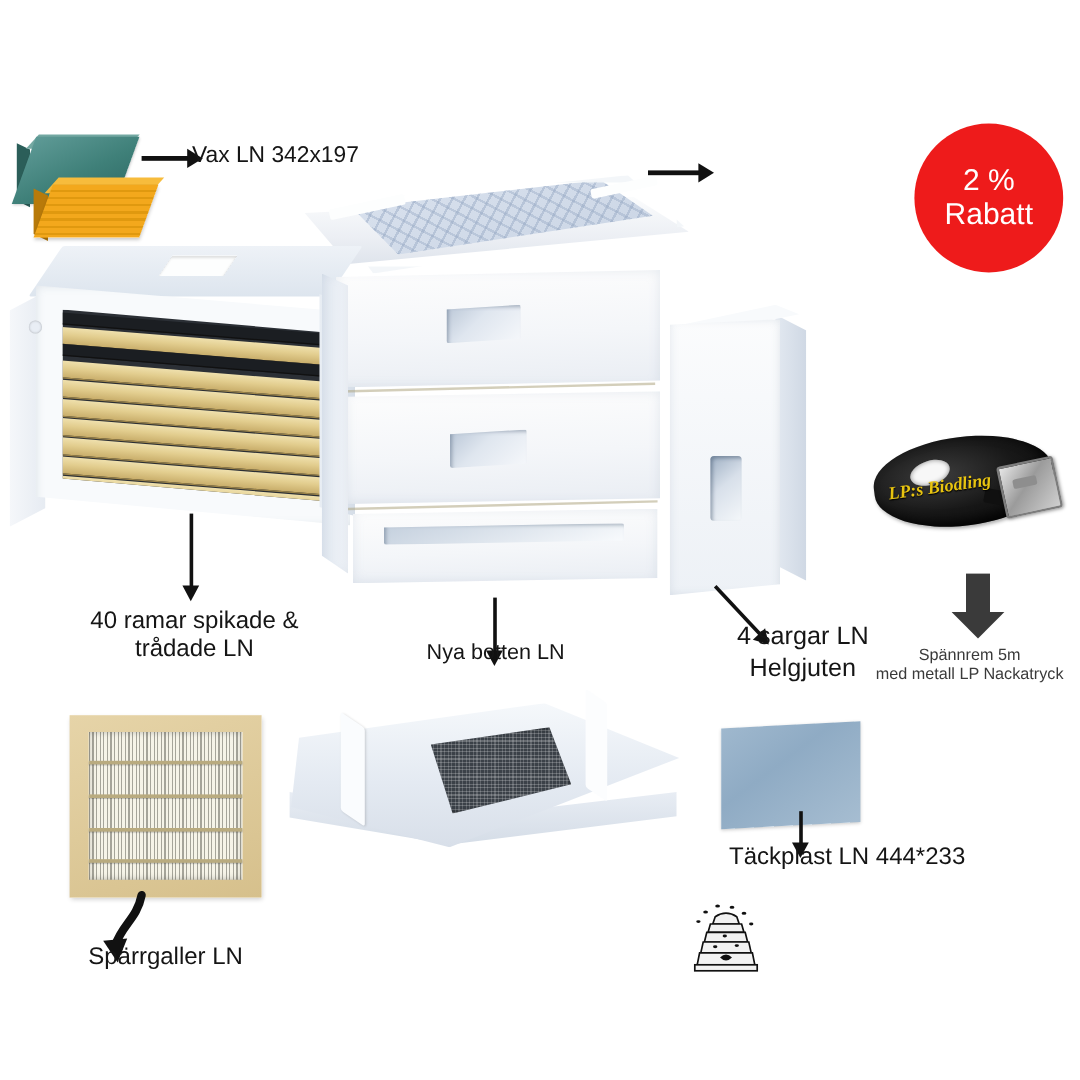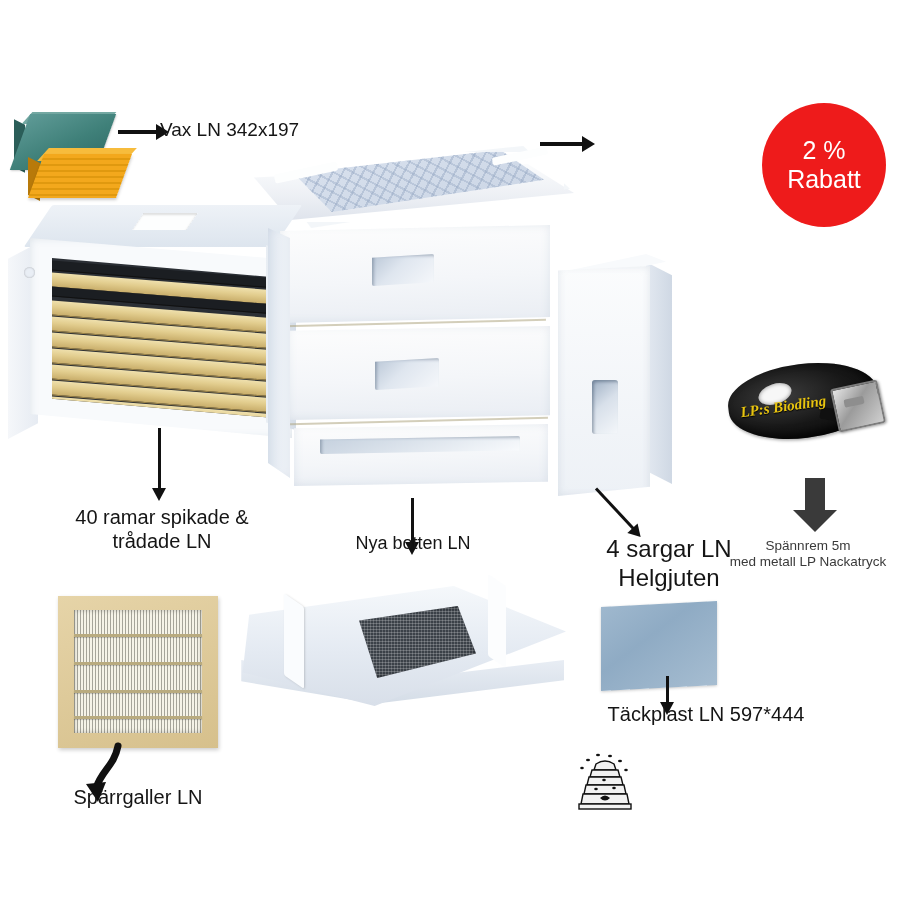--- a/index.html
+++ b/index.html
@@ -378,21 +378,21 @@
        clip-path:polygon(0 0,100% 4%,100% 100%,0 94%);
        background:linear-gradient(90deg,#dfe6ef,#f2f5f9);"></div>
 
   <div class="abs" id="sarg">
     <div class="side"></div>
     <div class="top"></div>
     <div class="face"></div>
     <div class="hh"></div>
   </div>
   <div class="arrow-diag" style="left:596px;top:487px;width:56px;transform:rotate(47deg);"></div>
-  <div class="lbl" style="left:574px;top:534px;width:190px;font-size:24px;">4 sargar LN
+  <div class="lbl" style="left:574px;top:518px;width:190px;font-size:21px;">4 sargar LN
 Helgjuten</div>
 
   <div class="abs" id="strap">
     <div class="coil"></div>
     <div class="hole"></div>
     <div class="tail"></div>
     <div class="txt">LP:s Biodling</div>
     <div class="buckle"></div>
   </div>
   <div class="arrow-fat" style="left:805px;top:478px;height:34px;"></div>
@@ -418,21 +418,21 @@
   <div class="abs" id="bottom">
     <div class="front"></div>
     <div class="slab"></div>
     <div class="mesh"></div>
     <div class="rail"></div>
     <div class="rail2"></div>
   </div>
 
   <div class="abs" id="plast"></div>
   <div class="arrow-v" style="left:666px;top:676px;height:28px;"></div>
-  <div class="lbl" style="left:556px;top:702px;width:300px;font-size:20px;">Täckplast LN 597*444</div>
+  <div class="lbl" style="left:556px;top:702px;width:300px;font-size:20px;">Täckplast LN 444*233</div>
 
   <div class="abs" id="logo">
     <svg class="skep" viewBox="0 0 62 62">
       <g stroke="#111" stroke-width="1.4" fill="#f2f2f2">
         <path d="M22,12 Q31,6 40,12 L42,18 L20,18 Z"></path>
         <path d="M18,18 L44,18 L46,25 L16,25 Z"></path>
         <path d="M15,25 L47,25 L49,33 L13,33 Z"></path>
         <path d="M12,33 L50,33 L52,42 L10,42 Z"></path>
         <path d="M9,42 L53,42 L55,52 L7,52 Z"></path>
         <rect x="5" y="52" width="52" height="5"></rect>

